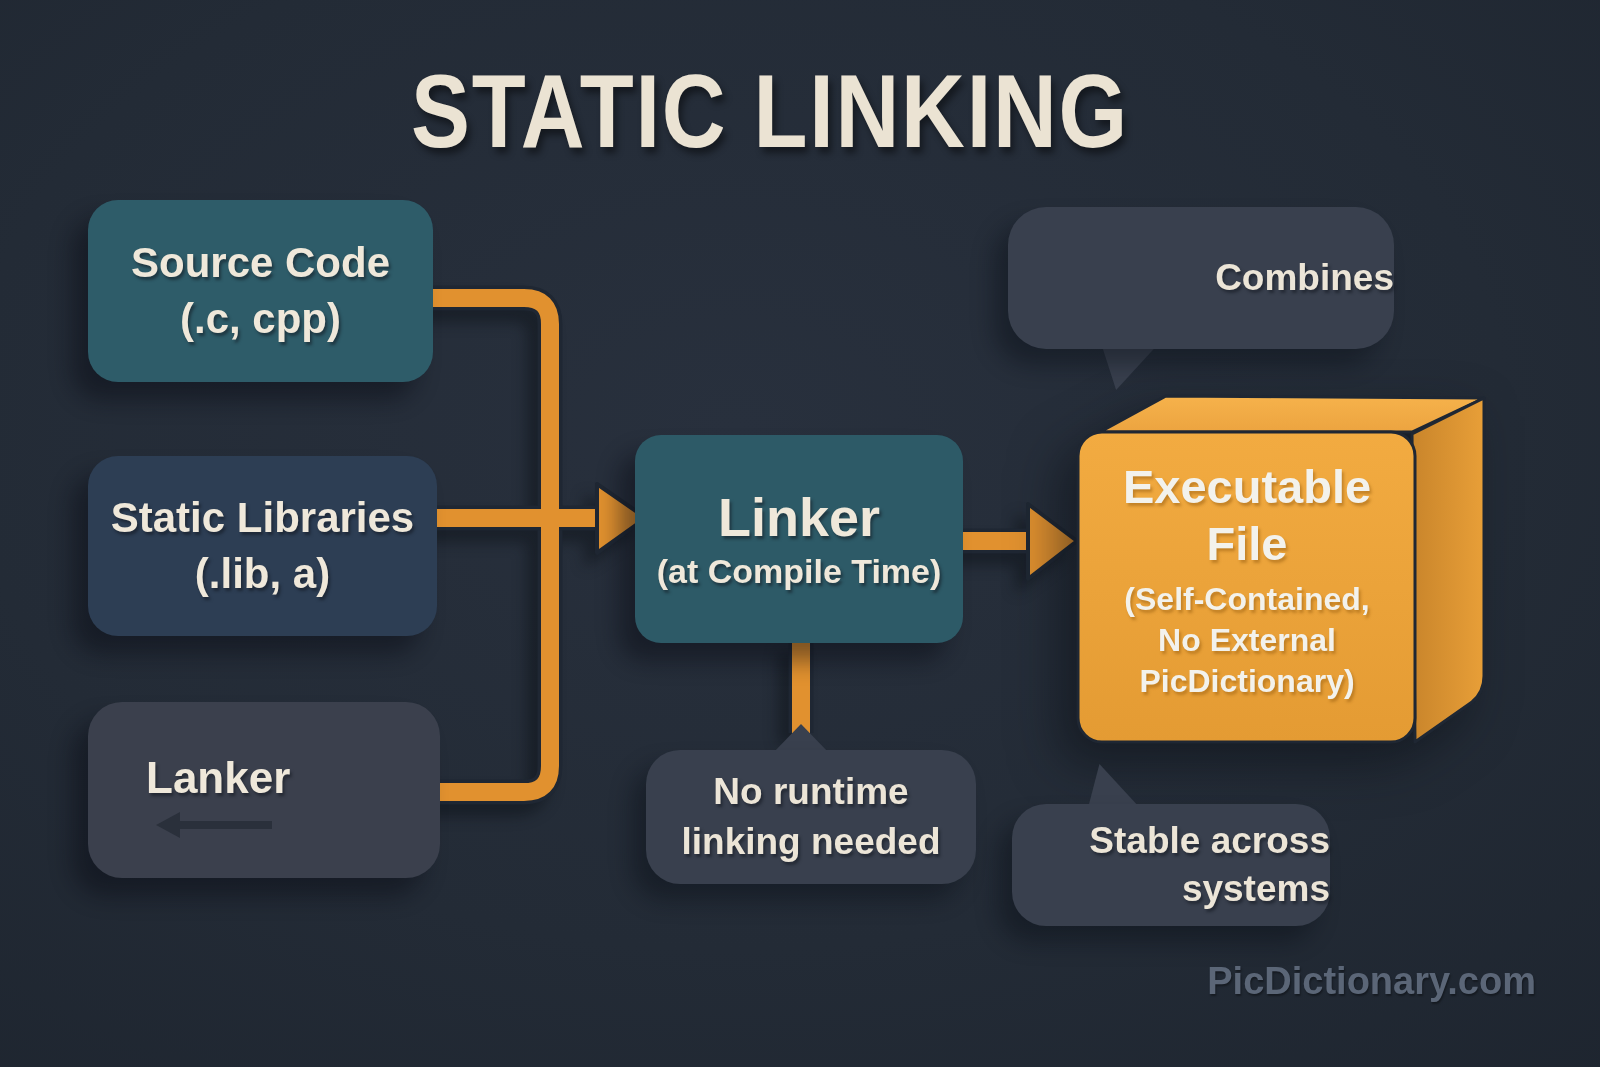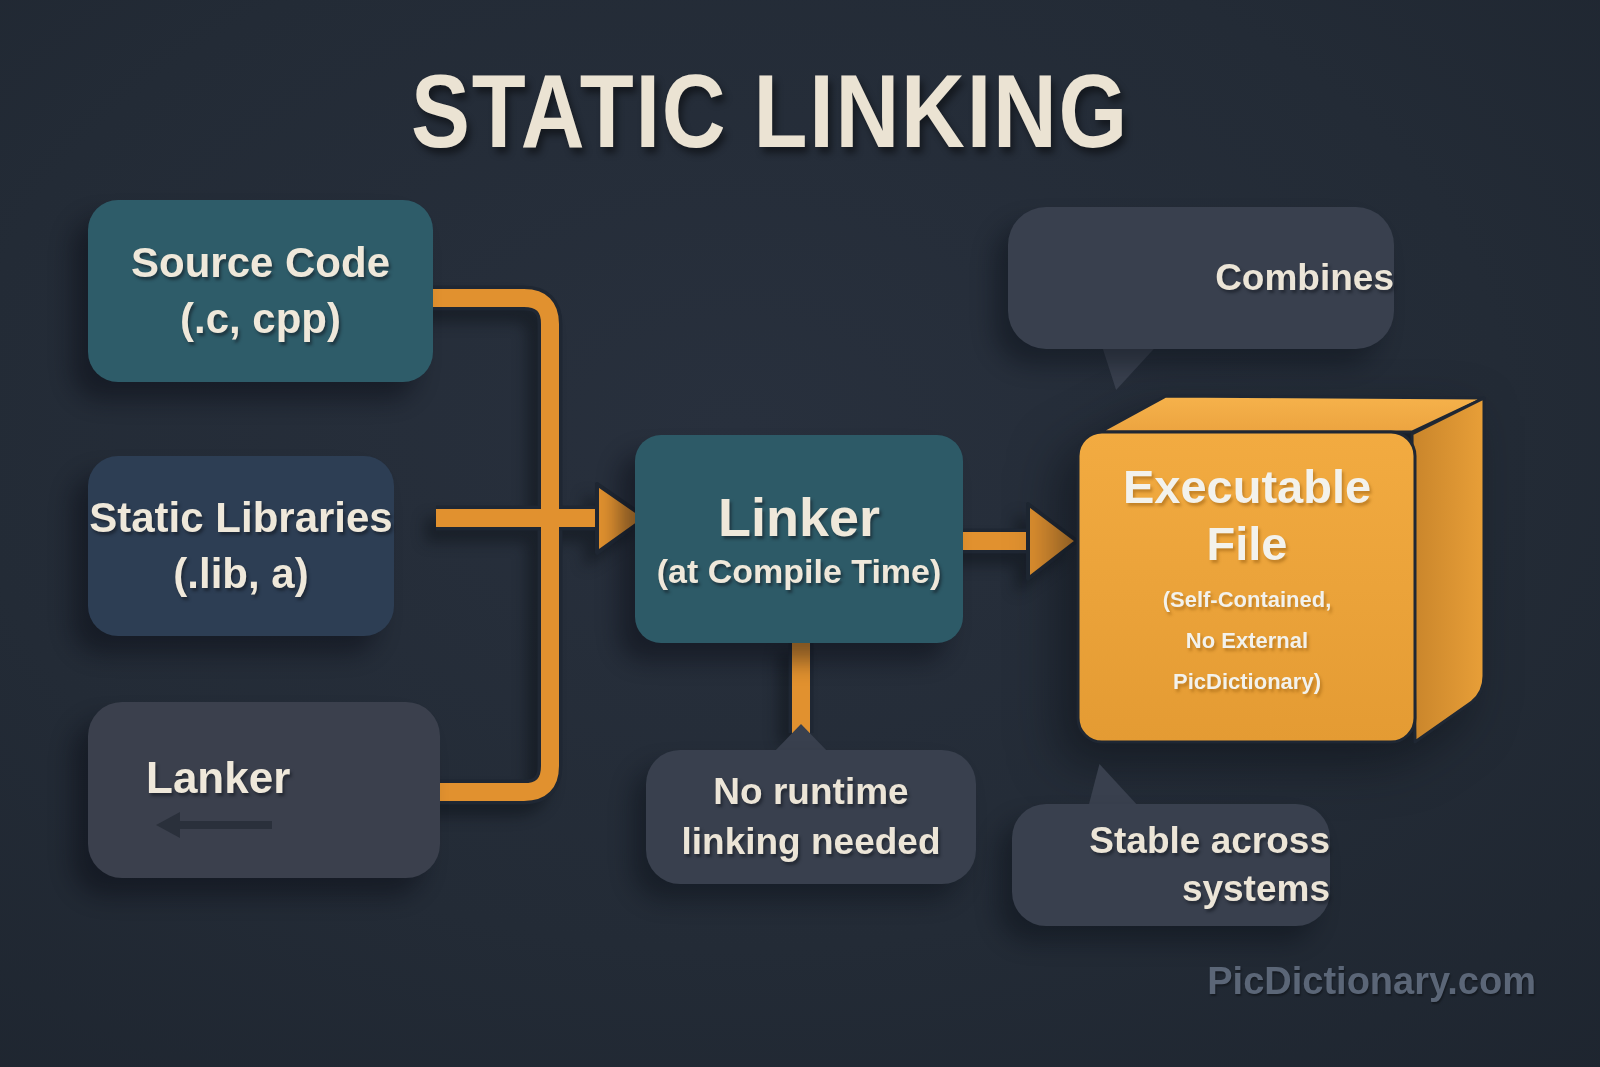--- a/index.html
+++ b/index.html
@@ -21,36 +21,36 @@
   
   .node{
     border-radius:30px;color:#efe8da;font-weight:700;
     display:flex;flex-direction:column;justify-content:center;align-items:center;
     text-align:left;box-shadow:-16px 18px 22px rgba(8,12,19,.45);
     text-shadow:2px 3px 3px rgba(15,20,28,.5);
   }
   .node .l1{font-size:42px;line-height:56px;}
   .node .l2{font-size:42px;line-height:56px;}
   #source-box{left:88px;top:200px;width:345px;height:182px;background:#2e5c69;}
-  #static-box{left:88px;top:456px;width:306px;height:180px;background:#2d3e54;}
+  #static-box{left:88px;top:456px;width:349px;height:180px;background:#2d3e54;}
   #lanker-box{left:88px;top:702px;width:352px;height:176px;background:#3b404d;
               align-items:flex-start;justify-content:flex-start;border-radius:34px;}
   #lanker-box .l1{font-size:44px;line-height:48px;margin:52px 0 6px 58px;}
   #linker-box{left:635px;top:435px;width:328px;height:208px;background:#2d5a67;border-radius:26px;}
   #linker-box .l1{font-size:54px;line-height:64px;}
   #linker-box .l2{font-size:34px;line-height:44px;}
   
   .lanker-arrow{margin-left:66px;}
   
   #exec-text{
     left:1080px;top:458px;width:334px;text-align:center;color:#f3f2ec;font-weight:700;
     text-shadow:2px 3px 3px rgba(140,85,10,.45);
   }
   #exec-text .big{font-size:47px;line-height:57px;}
-  #exec-text .small{font-size:22px;line-height:41px;}
+  #exec-text .small{font-size:32px;line-height:41px;}
   #exec-text .gap{height:7px;}
   
   .bubble{
     background:#39404e;border-radius:38px;color:#ece5d7;font-weight:700;
     box-shadow:-14px 16px 22px rgba(8,12,19,.40);
     text-shadow:2px 3px 3px rgba(15,20,28,.5);
     text-align:right;
   }
   .tail{background:#39404e;}
   #combines-bubble{left:1008px;top:207px;width:346px;height:142px;

